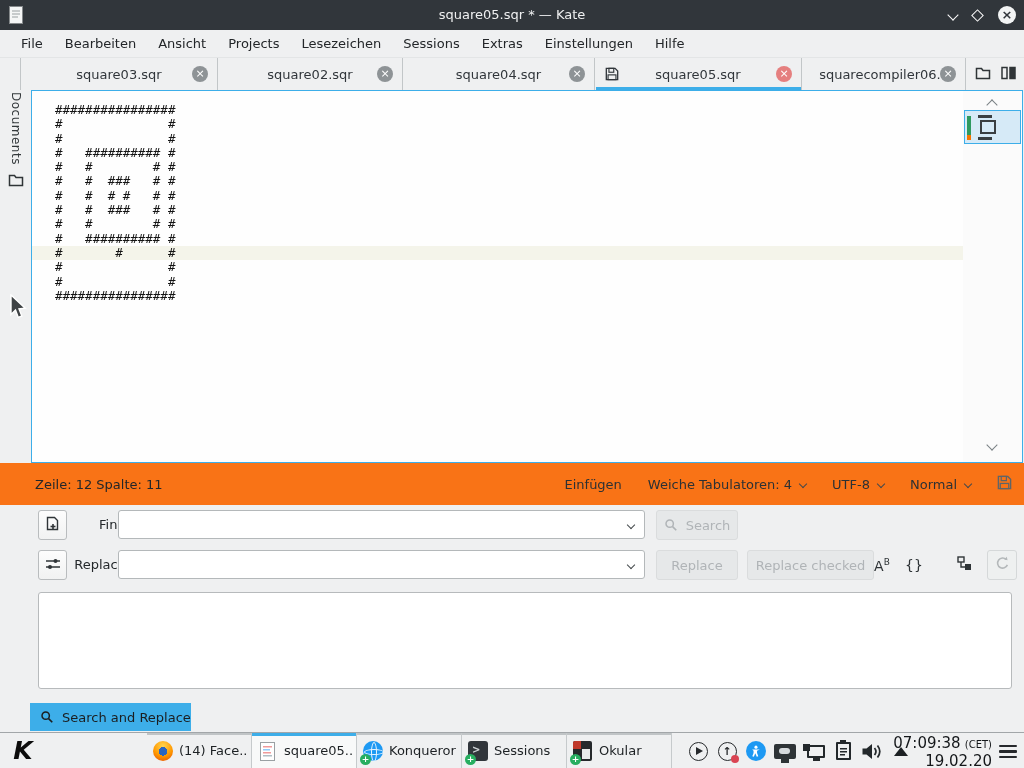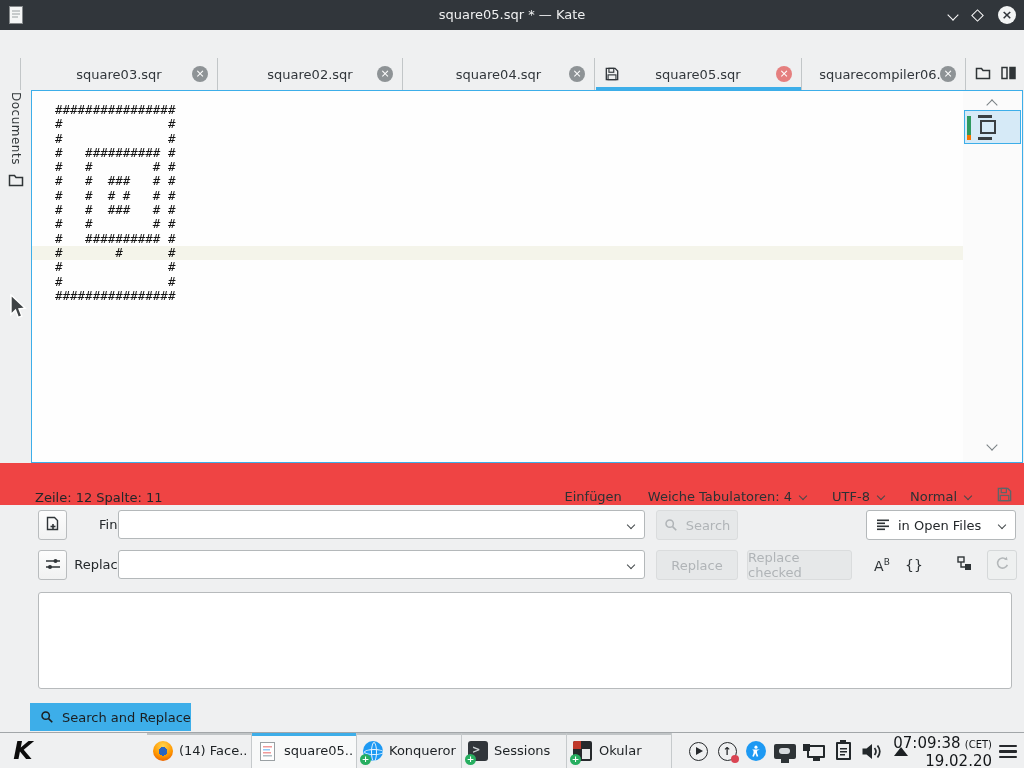--- a/index.html
+++ b/index.html
@@ -48,21 +48,21 @@
   .scroll-down { position:absolute; bottom:10px; left:50%; margin-left:-5px; }
   .minimap { position:absolute; left:1px; right:1px; top:19px; height:34px; border:1px solid #3daee9; background:#d6eaf7; }
   .mm-green { position:absolute; left:2px; top:5px; width:4px; height:19px; background:#2e9960; }
   .mm-orange { position:absolute; left:2px; top:24px; width:4px; height:5px; background:#f67400; }
   .mm-dash1 { position:absolute; left:13px; top:4px; width:14px; height:3px; background:#3a3f42; }
   .mm-box { position:absolute; left:15px; top:9px; width:16px; height:14px; border:2.5px solid #3a3f42; }
   .mm-dash2 { position:absolute; left:13px; top:26px; width:14px; height:3px; background:#3a3f42; }
   .mouse-cursor { position:absolute; left:10px; top:204px; z-index:60; }
 
   
-  .statusbar { position:absolute; top:463px; left:0; right:0; height:42px; display:flex; align-items:flex-end; padding:0 12px 0 35px; background:#ef4444; }
+  .statusbar { position:absolute; top:463px; left:0; right:0; height:42px; display:flex; align-items:center; padding:0 12px 0 35px; background:#f97316; }
   .sb-right { margin-left:auto; display:flex; align-items:center; gap:26px; color:#2c3134; }
   .sb-item { display:flex; align-items:center; gap:8px; }
 
   
   .fp-iconbtn { position:absolute; width:29px; height:30px; border:1px solid #b9bcbe; border-radius:3px; background:linear-gradient(#fdfdfd,#f1f2f2); display:flex; align-items:center; justify-content:center; }
   .fp-label { position:absolute; left:38px; width:72px; height:30px; line-height:30px; text-align:right; color:#24282b;margin-left:20px; }
   .fp-combo { position:absolute; left:118px; width:527px; height:29px; background:#fff; border:1px solid #b4b8ba; border-radius:3px; }
   .fp-combo input { position:absolute; left:6px; top:1px; right:26px; height:25px; border:none; outline:none; font-size:13px; background:transparent; }
   .combo-chev { position:absolute; right:10px; top:11px; }
   .btn-disabled { position:absolute; height:30px; background:#e6e8e9; border:1px solid #dadcdd; border-radius:3px; color:#b0b4b7; display:flex; align-items:center; justify-content:center; gap:8px; font-size:13px; }
@@ -145,20 +145,31 @@
         </svg>
     </span>
     <div class="title">square05.sqr * — Kate</div>
     <div class="win-controls">
       <span class="chev down white"></span>
       <span class="win-max-glyph"></span>
       <span class="win-close">×</span>
     </div>
   </div>
 
+  <div class="menubar">
+    <span class="menu-item">File</span>
+    <span class="menu-item">Bearbeiten</span>
+    <span class="menu-item">Ansicht</span>
+    <span class="menu-item">Projects</span>
+    <span class="menu-item">Lesezeichen</span>
+    <span class="menu-item">Sessions</span>
+    <span class="menu-item">Extras</span>
+    <span class="menu-item">Einstellungen</span>
+    <span class="menu-item">Hilfe</span>
+  </div>
 
   <div class="tabbar">
     <div class="tab-lead"></div>
     <div class="tab" style="width:197px">
       <span>square03.sqr</span>
       <span class="tab-close">×</span>
     </div>
     <div class="tab" style="width:185px">
       <span>square02.sqr</span>
       <span class="tab-close">×</span>
@@ -286,52 +297,40 @@
   </div>
   <div class="btn-disabled" style="left:656px; top:510px; width:82px;">
     <span style="color:#b0b4b7; display:flex;">
       <svg width="14" height="14" viewBox="0 0 16 16">
           <circle cx="6.5" cy="6.5" r="4.2" fill="none" stroke="currentColor" stroke-width="1.7"></circle>
           <line x1="9.8" y1="9.8" x2="14" y2="14" stroke="currentColor" stroke-width="1.9"></line>
         </svg>
     </span>
     <span>Search</span>
   </div>
-  <div class="scope-select">
-    <span style="display:flex;">
-      <svg width="13" height="12" viewBox="0 0 13 12">
-          <rect x="0" y="0.5" width="12" height="1.6" fill="#2f3437"></rect>
-          <rect x="0" y="3.5" width="8" height="1.6" fill="#2f3437"></rect>
-          <rect x="0" y="6.5" width="12" height="1.6" fill="#2f3437"></rect>
-          <rect x="0" y="9.5" width="8" height="1.6" fill="#2f3437"></rect>
-        </svg>
-    </span>
-    <span>in Open Files</span>
-    <span class="chev down small"></span>
-  </div>
 
   <div class="fp-iconbtn" style="left:38px; top:550px;">
     <span>
       <svg width="16" height="14" viewBox="0 0 16 14">
           <line x1="1" y1="4" x2="15" y2="4" stroke="#2f3437" stroke-width="1.5"></line>
           <circle cx="10.5" cy="4" r="2" fill="#2f3437"></circle>
           <line x1="1" y1="10" x2="15" y2="10" stroke="#2f3437" stroke-width="1.5"></line>
           <circle cx="5" cy="10" r="2" fill="#2f3437"></circle>
         </svg>
     </span>
   </div>
   <div class="fp-label" style="top:550px;">Replace:</div>
   <div class="fp-combo" style="top:550px;">
     <input value="" style="">
     <span class="chev down small combo-chev"></span>
   </div>
   <div class="btn-disabled" style="left:656px; top:550px; width:82px;">
     <span>Replace</span>
   </div>
-  <div class="btn-disabled" style="left:747px; top:550px; width:105px;">
+  <div class="btn-disabled" style="left:747px; top:550px; width:127px;">
     <span>Replace checked</span>
   </div>
   <div class="flat-icon" style="left:868px; top:550px; width:28px;">
     <span><span>A</span><sup>B</sup></span>
   </div>
   <div class="flat-icon" style="left:900px; top:550px; width:28px;">
     <span>{}</span>
   </div>
   <div class="flat-icon" style="left:950px; top:550px; width:30px;">
     <span>

